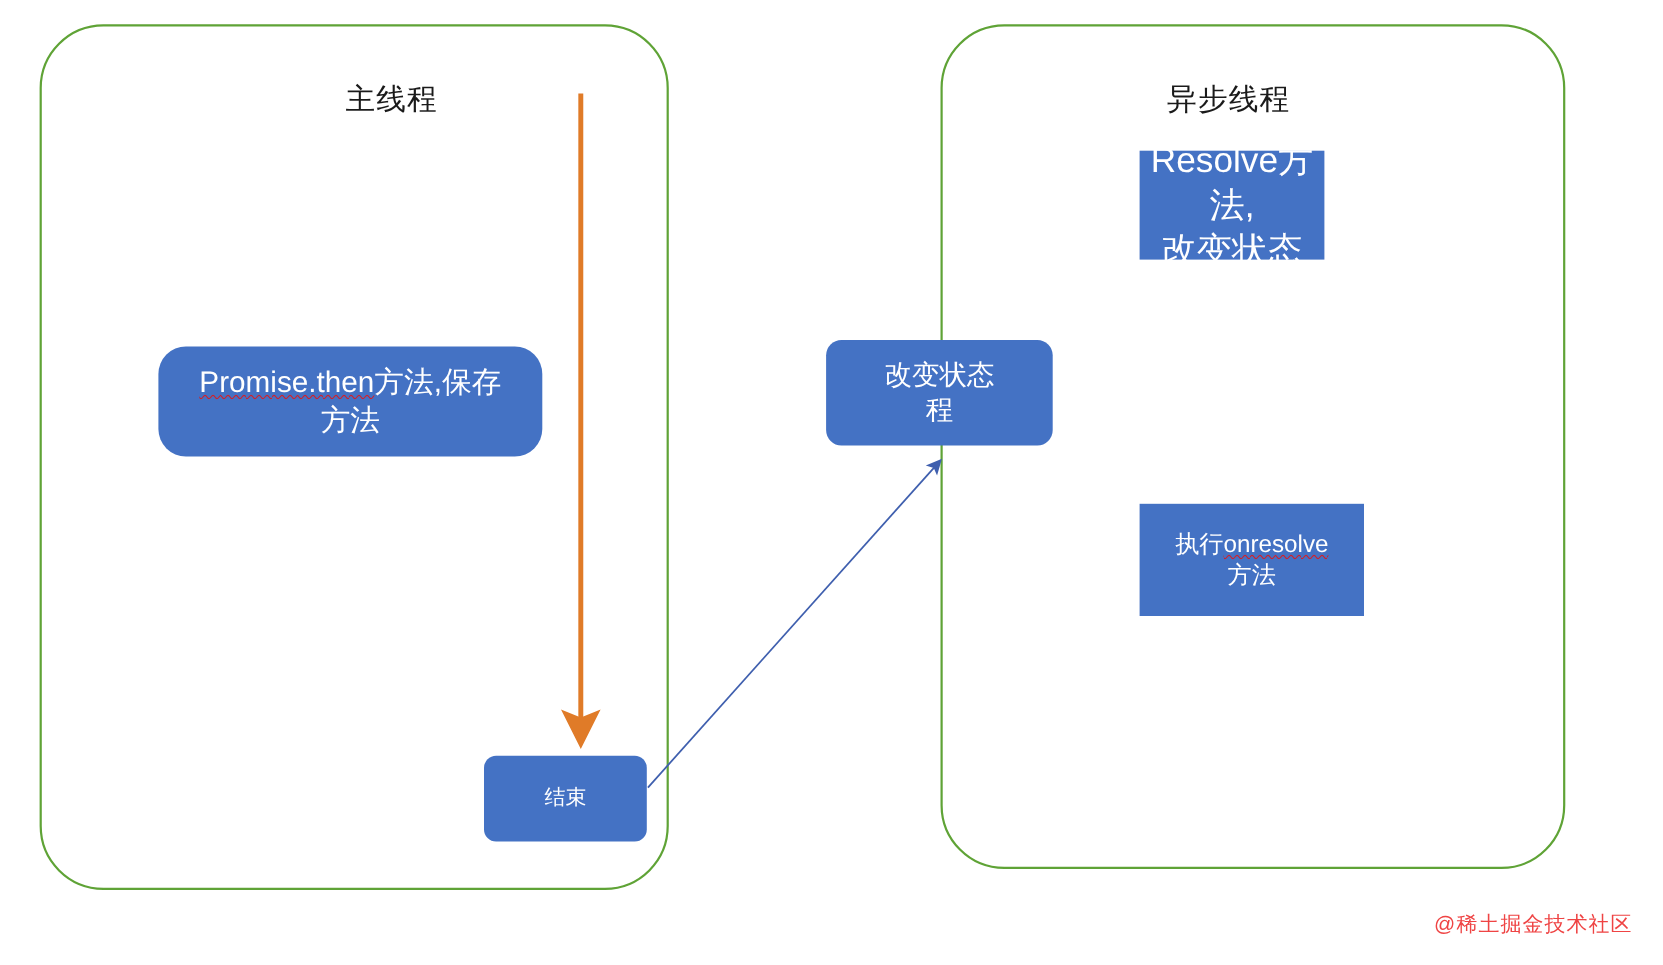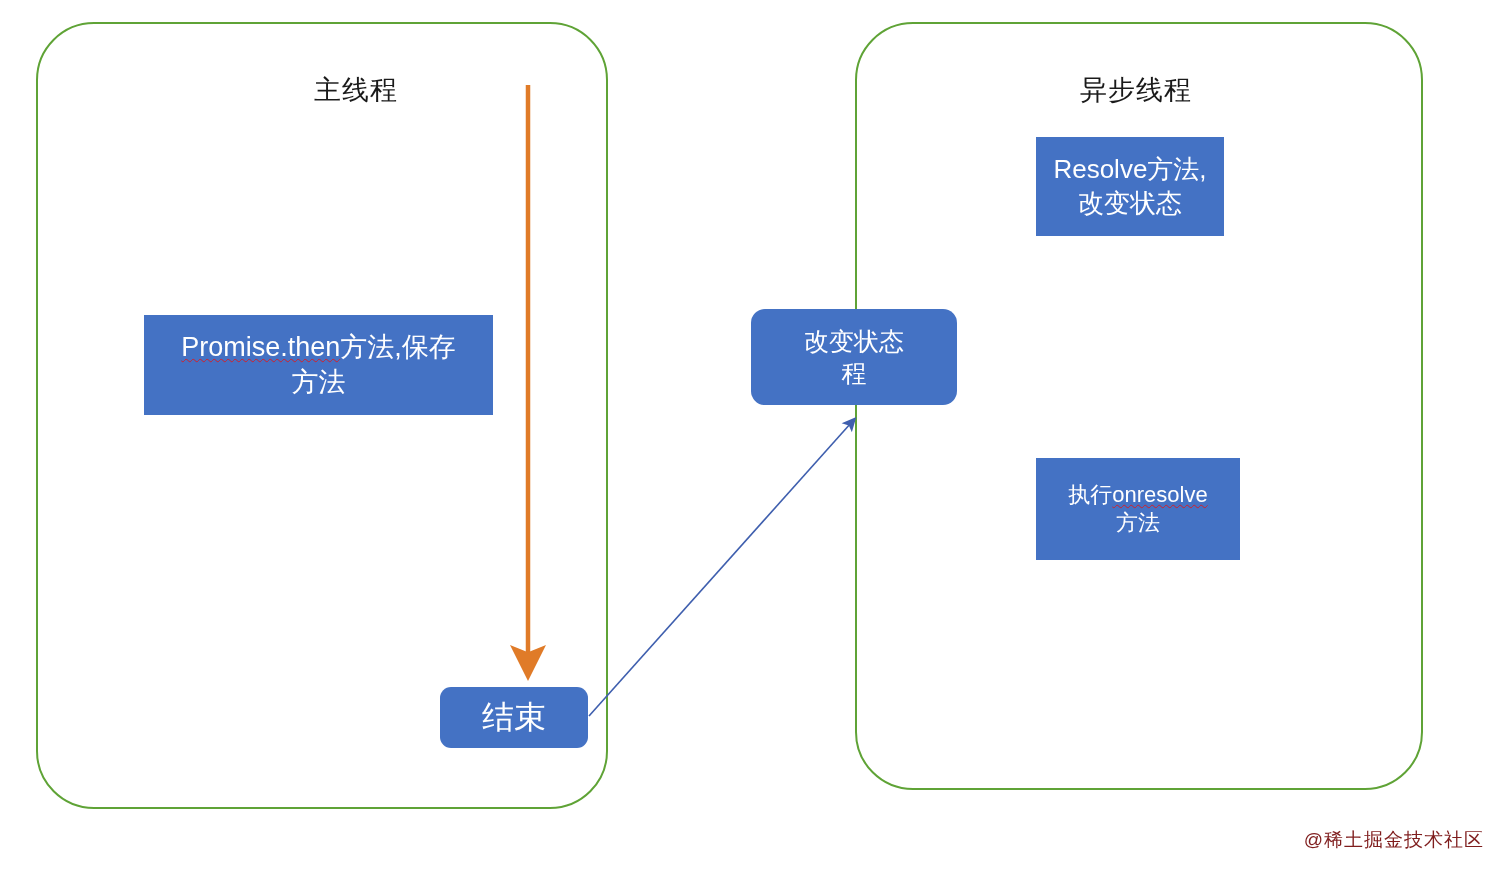--- a/index.html
+++ b/index.html
@@ -52,24 +52,23 @@
     white-space: nowrap;
     text-align: center;
   }
   #main-thread-title {
     left: 36px;
     top: 72px;
     width: 616px;
     margin-left: 12px;
   }
   #async-thread-title {
-    left: 826px;
+    left: 855px;
     top: 72px;
     width: 524px;
-    padding-left: 48px;
   }
 
   
   .proc-box {
     position: absolute;
     background: #4472C4;
     color: #ffffff;
     display: flex;
     align-items: center;
     justify-content: center;
@@ -89,27 +88,28 @@
     padding: 0 8px;
     white-space: pre-line;
   }
 
   #box-promise-then {
     left: 144px;
     top: 315px;
     width: 349px;
     height: 100px;
     font-size: 27px;
+    border-radius: 25px;
   }
   #box-resolve {
     left: 1036px;
     top: 137px;
-    width: 188px;
+    width: 168px;
     height: 99px;
-    font-size: 26px;
+    font-size: 32px;
   }
   #box-onresolve {
     left: 1036px;
     top: 458px;
     width: 204px;
     height: 102px;
     font-size: 22px;
   }
   #box-exec-async {
     left: 751px;
@@ -117,22 +117,22 @@
     width: 206px;
     height: 96px;
     font-size: 25px;
     border-radius: 14px;
     z-index: 5;
   }
   #box-end {
     left: 440px;
     top: 687px;
     width: 148px;
-    height: 61px;
-    font-size: 32px;
+    height: 78px;
+    font-size: 19px;
     border-radius: 11px;
     z-index: 5;
   }
 
   
   .squiggle {
     text-decoration: underline;
     text-decoration-style: wavy;
     text-decoration-color: #D0202A;
     text-decoration-thickness: 1px;
@@ -149,21 +149,21 @@
     pointer-events: none;
     z-index: 3;
   }
 
   
   #watermark {
     position: absolute;
     right: 28px;
     bottom: 24px;
     font-size: 19px;
-    color: #7f1d1d;
+    color: #ef4444;
     letter-spacing: 1px;
     white-space: nowrap;
   }
 </style>
 </head>
 <body>
 
 <div class="canvas">
 
   <div class="thread-container" id="main-thread-container"></div>

